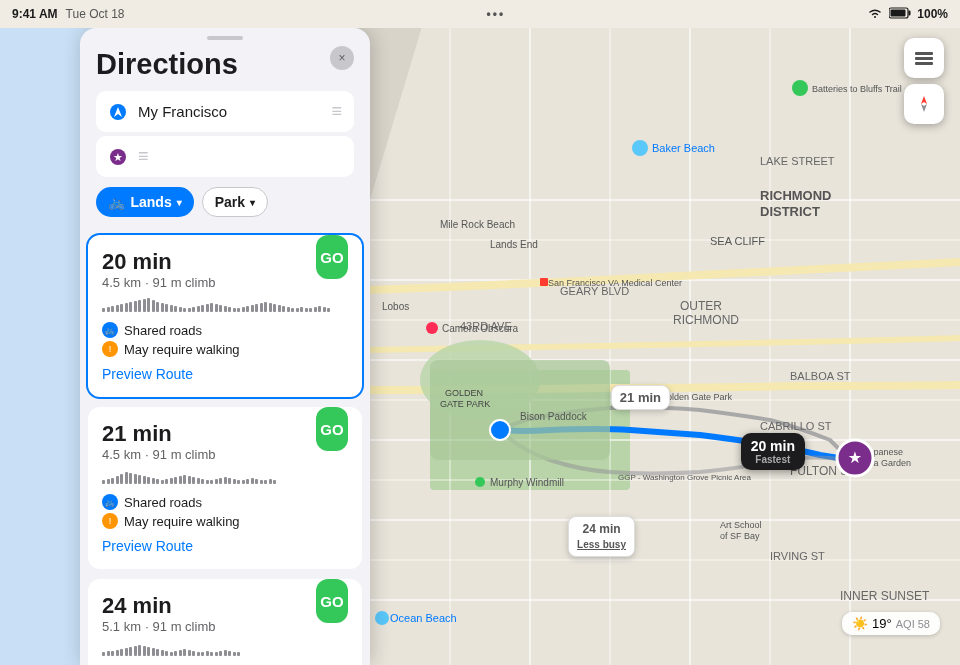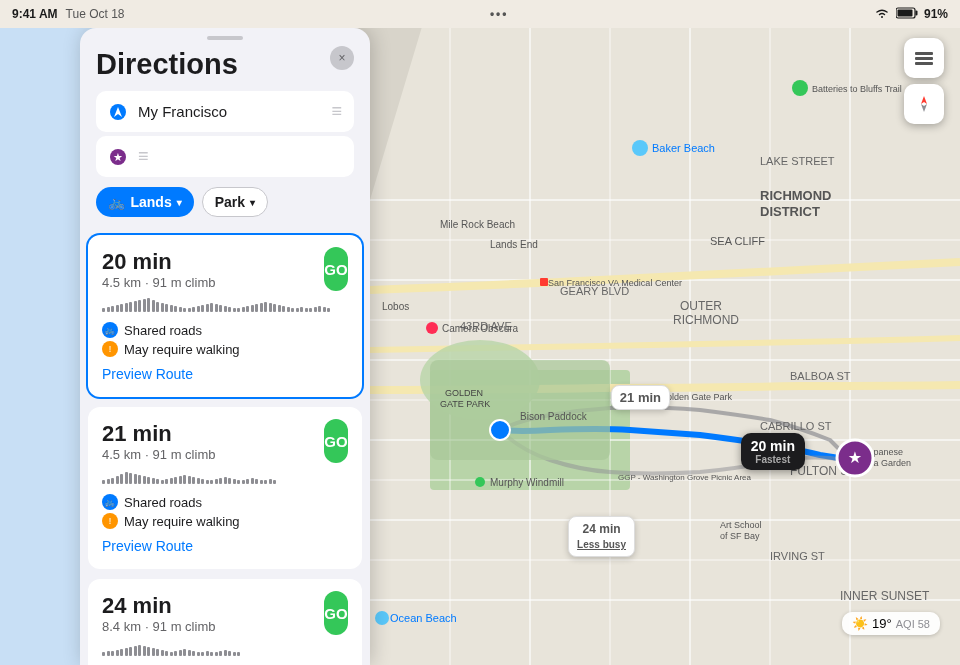--- a/index.html
+++ b/index.html
@@ -186,23 +186,23 @@
     }
 
     .route-details {
       font-size: 13px;
       color: #636366;
       margin-bottom: 8px;
     }
 
     .go-btn {
       position: absolute;
-      top: 12px;
+      top: 0;
       right: 14px;
-      width: 24px;
+      width: 32px;
       height: 44px;
       background: #34c759;
       border-radius: 12px;
       display: flex;
       align-items: center;
       justify-content: center;
       font-size: 15px;
       font-weight: 700;
       color: white;
       cursor: pointer;
@@ -492,21 +492,21 @@
           <path d="M3 5 Q8 1.5 13 5" stroke="#1a1a1a" stroke-width="1.5" fill="none" stroke-linecap="round"></path>
         </svg>
     </span>
     <span>
       <svg width="22" height="12" viewBox="0 0 22 12">
           <rect x="0" y="1" width="19" height="10" rx="2" stroke="#1a1a1a" stroke-width="1.2" fill="none"></rect>
           <rect x="19.5" y="3.5" width="2" height="5" rx="1" fill="#1a1a1a"></rect>
           <rect x="1.5" y="2.5" width="15" height="7" rx="1" fill="#1a1a1a"></rect>
         </svg>
     </span>
-    <span style="font-size:12px;">91%</span>
+    <span style="font-size:12px;">100%</span>
   </div>
 </div>
 
 <div class="sidebar">
   <div class="sidebar-handle">
     <div class="handle-bar"></div>
   </div>
 
   <div class="sidebar-header">
     <h1 class="sidebar-title">Directions</h1>
@@ -682,21 +682,21 @@
         <span>May require walking</span>
       </div>
       <span class="preview-link">Preview Route</span>
       <button class="go-btn">GO</button>
     </div>
 
     <div class="route-card">
       <div style="padding-right:56px;">
         <div class="route-time">24 min</div>
         <div class="route-details">
-          <span>8.4 km</span>
+          <span>5.1 km</span>
           <span> · </span>
           <span>91 m climb</span>
         </div>
       </div>
       <div class="bar-chart">
         <div class="bar-seg" style="height:4px;"></div>
           <div class="bar-seg" style="height:5px;"></div>
         <div class="bar-seg" style="height:5px;"></div>
           <div class="bar-seg" style="height:6px;"></div>
         <div class="bar-seg" style="height:7px;"></div>

